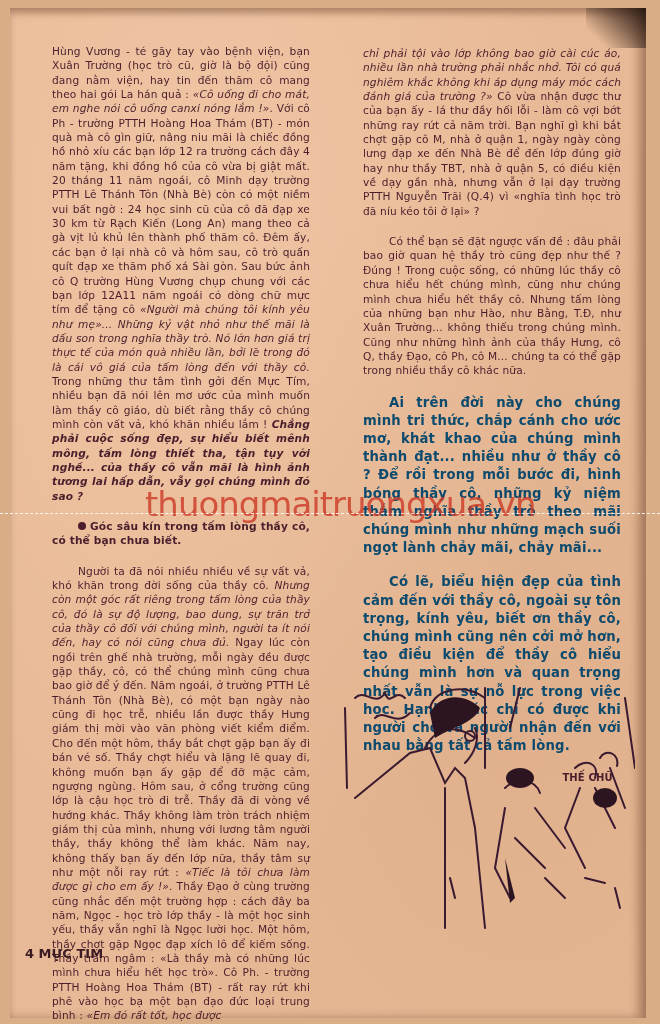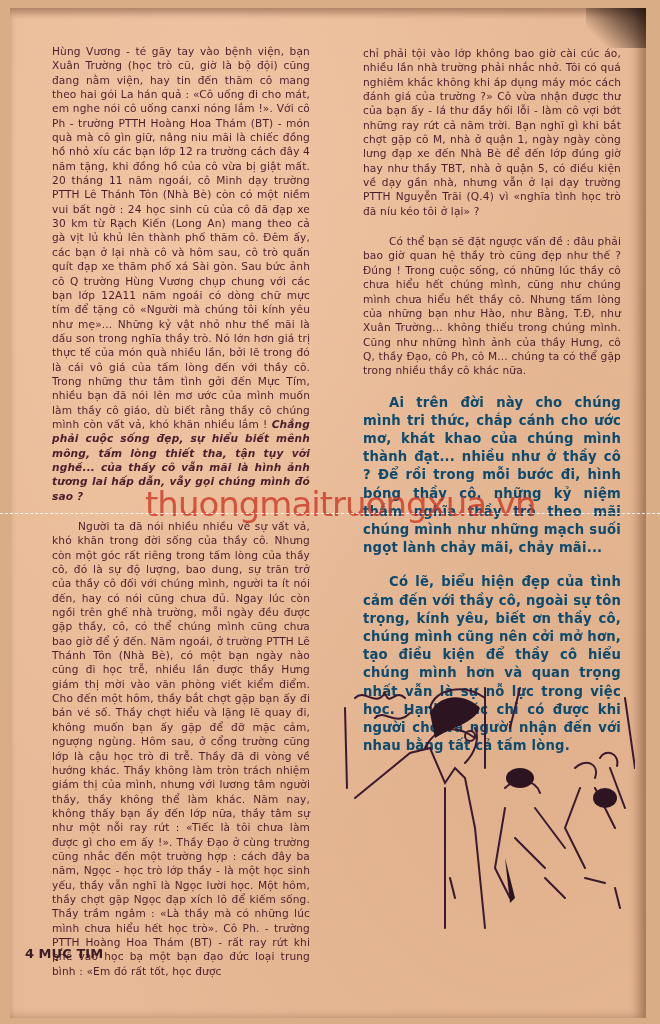--- a/index.html
+++ b/index.html
@@ -21,21 +21,21 @@
     background:linear-gradient(225deg, #2a1a12 0%, rgba(60,40,30,0.6) 40%, transparent 80%);
   }
   .col {
     position:absolute; color:#4a1e2c; font-size:10.6px; line-height:14.35px;
     text-align:justify; letter-spacing:0.15px;
   }
   .col p { margin:16px; }
   .left { left:36px; top:28px; width:290px; }
   .right { left:347px; top:30px; width:290px; }
   .indent { text-indent:26px; }
-  .i { }
+  .i { font-style:italic; }
   .bi { font-style:italic; font-weight:bold; }
   .heading-para { margin-top:8px !important; font-weight:bold; }
   .bullet { display:inline-block; width:8px; height:8px; border-radius:50%; background:#4a1e2c; margin-right:4px; vertical-align:0px; }
   .gap { margin-top:6px !important; }
   .big {
     font-size:13.2px; line-height:18.2px; font-weight:bold; color:#0c4a6e; letter-spacing:0.2px;
   }
   .signature {
     text-align:right; font-weight:bold; font-size:10px; margin-top:12px !important; padding-right:8px;
   }
@@ -53,28 +53,30 @@
 </style>
 </head>
 <body>
 
 <div class="page">
   <div class="topdark"></div>
 </div>
 
 <div class="col left">
   <p><span>Hùng Vương - té gãy tay vào bệnh viện, bạn Xuân Trường (học trò cũ, giờ là bộ đội) cũng đang nằm viện, hay tin đến thăm cô mang theo hai gói La hán quả : </span><span class="i">«Cô uống đi cho mát, em nghe nói cô uống canxi nóng lắm !»</span><span>. Với cô Ph - trường PTTH Hoàng Hoa Thám (BT) - món quà mà cô gìn giữ, nâng niu mãi là chiếc đồng hồ nhỏ xíu các bạn lớp 12 ra trường cách đây 4 năm tặng, khi đồng hồ của cô vừa bị giật mất. 20 tháng 11 năm ngoái, cô Minh dạy trường PTTH Lê Thánh Tôn (Nhà Bè) còn có một niềm vui bất ngờ : 24 học sinh cũ của cô đã đạp xe 30 km từ Rạch Kiến (Long An) mang theo cả gà vịt lủ khủ lên thành phố thăm cô. Đêm ấy, các bạn ở lại nhà cô và hôm sau, cô trò quấn quít đạp xe thăm phố xá Sài gòn. Sau bức ảnh cô Q trường Hùng Vương chụp chung với các bạn lớp 12A11 năm ngoái có dòng chữ mực tím để tặng cô </span><span class="i">«Người mà chúng tôi kính yêu như mẹ»... Những kỷ vật nhỏ như thế mãi là dấu son trong nghĩa thầy trò. Nó lớn hơn giá trị thực tế của món quà nhiều lần, bởi lẽ trong đó là cái vô giá của tấm lòng đến với thầy cô.</span><span> Trong những thư tâm tình gởi đến Mực Tím, nhiều bạn đã nói lên mơ ước của mình muốn làm thầy cô giáo, dù biết rằng thầy cô chúng mình còn vất vả, khó khăn nhiều lắm ! </span><span class="bi">Chẳng phải cuộc sống đẹp, sự hiểu biết mênh mông, tấm lòng thiết tha, tận tụy với nghề... của thầy cô vẫn mãi là hình ảnh tương lai hấp dẫn, vẫy gọi chúng mình đó sao ?</span></p>
+  <p class="heading-para indent"><span class="bullet"></span><span>Góc sâu kín trong tấm lòng thầy cô, có thể bạn chưa biết.</span></p>
   <p class="indent gap"><span>Người ta đã nói nhiều nhiều về sự vất vả, khó khăn trong đời sống của thầy cô. </span><span class="i">Nhưng còn một góc rất riêng trong tấm lòng của thầy cô, đó là sự độ lượng, bao dung, sự trăn trở của thầy cô đối với chúng mình, người ta ít nói đến, hay có nói cũng chưa đủ.</span><span> Ngay lúc còn ngồi trên ghế nhà trường, mỗi ngày đều được gặp thầy, cô, có thể chúng mình cũng chưa bao giờ để ý đến. Năm ngoái, ở trường PTTH Lê Thánh Tôn (Nhà Bè), có một bạn ngày nào cũng đi học trễ, nhiều lần được thầy Hưng giám thị mời vào văn phòng viết kiểm điểm. Cho đến một hôm, thầy bắt chợt gặp bạn ấy đi bán vé số. Thầy chợt hiểu và lặng lẽ quay đi, không muốn bạn ấy gặp để đỡ mặc cảm, ngượng ngùng. Hôm sau, ở cổng trường cũng lớp là cậu học trò đi trễ. Thầy đã đi vòng về hướng khác. Thầy không làm tròn trách nhiệm giám thị của mình, nhưng với lương tâm người thầy, thầy không thể làm khác. Năm nay, không thấy bạn ấy đến lớp nữa, thầy tâm sự như một nỗi ray rứt : </span><span class="i">«Tiếc là tôi chưa làm được gì cho em ấy !»</span><span>. Thầy Đạo ở cùng trường cũng nhắc đến một trường hợp : cách đây ba năm, Ngọc - học trò lớp thầy - là một học sinh yếu, thầy vẫn nghĩ là Ngọc lười học. Một hôm, thầy chợt gặp Ngọc đạp xích lô để kiếm sống. Thầy trầm ngâm : «Là thầy mà có những lúc mình chưa hiểu hết học trò». Cô Ph. - trường PTTH Hoàng Hoa Thám (BT) - rất ray rứt khi phê vào học bạ một bạn đạo đức loại trung bình : </span><span class="i">«Em đó rất tốt, học được</span></p>
 </div>
 
 <div class="col right">
   <p><span class="i">chỉ phải tội vào lớp không bao giờ cài cúc áo, nhiều lần nhà trường phải nhắc nhở. Tôi có quá nghiêm khắc không khi áp dụng máy móc cách đánh giá của trường ?»</span><span> Cô vừa nhận được thư của bạn ấy - lá thư đầy hối lỗi - làm cô vợi bớt những ray rứt cả năm trời. Bạn nghĩ gì khi bắt chợt gặp cô M, nhà ở quận 1, ngày ngày còng lưng đạp xe đến Nhà Bè để đến lớp đúng giờ hay như thầy TBT, nhà ở quận 5, có điều kiện về dạy gần nhà, nhưng vẫn ở lại dạy trường PTTH Nguyễn Trãi (Q.4) vì «nghĩa tình học trò đã níu kéo tôi ở lại» ?</span></p>
   <p class="indent gap">Có thể bạn sẽ đặt ngược vấn đề : đâu phải bao giờ quan hệ thầy trò cũng đẹp như thế ? Đúng ! Trong cuộc sống, có những lúc thầy cô chưa hiểu hết chúng mình, cũng như chúng mình chưa hiểu hết thầy cô. Nhưng tấm lòng của những bạn như Hào, như Bằng, T.Đ, như Xuân Trường... không thiếu trong chúng mình. Cũng như những hình ảnh của thầy Hưng, cô Q, thầy Đạo, cô Ph, cô M... chúng ta có thể gặp trong nhiều thầy cô khác nữa.</p>
   <p class="indent gap big">Ai trên đời này cho chúng mình tri thức, chắp cánh cho ước mơ, khát khao của chúng mình thành đạt... nhiều như ở thầy cô ? Để rồi trong mỗi bước đi, hình bóng thầy cô, những kỷ niệm thắm nghĩa thầy trò theo mãi chúng mình như những mạch suối ngọt lành chảy mãi, chảy mãi...</p>
   <p class="indent gap big">Có lẽ, biểu hiện đẹp của tình cảm đến với thầy cô, ngoài sự tôn trọng, kính yêu, biết ơn thầy cô, chúng mình cũng nên cởi mở hơn, tạo điều kiện để thầy cô hiểu chúng mình hơn và quan trọng nhất vẫn là sự nỗ lực trong việc học. Hạnh phúc chỉ có được khi người cho và người nhận đến với nhau bằng tất cả tấm lòng.</p>
+  <p class="signature">THẾ CHỮ</p>
 </div>
 
 <svg class="sketch" viewBox="0 0 300 280">
   <g stroke="#3a1a30" stroke-width="2" fill="none" stroke-linecap="round">
 
     <path d="M10 40 L12 120 M20 30 C30 20 40 40 50 25 C55 40 60 20 70 30 M40 50 C50 40 60 60 75 45"></path>
 
     <path d="M95 40 C100 20 130 15 150 30"></path>
     <path d="M90 80 C100 60 120 55 140 70"></path>
     <path d="M140 60 C145 70 140 85 130 95"></path>

